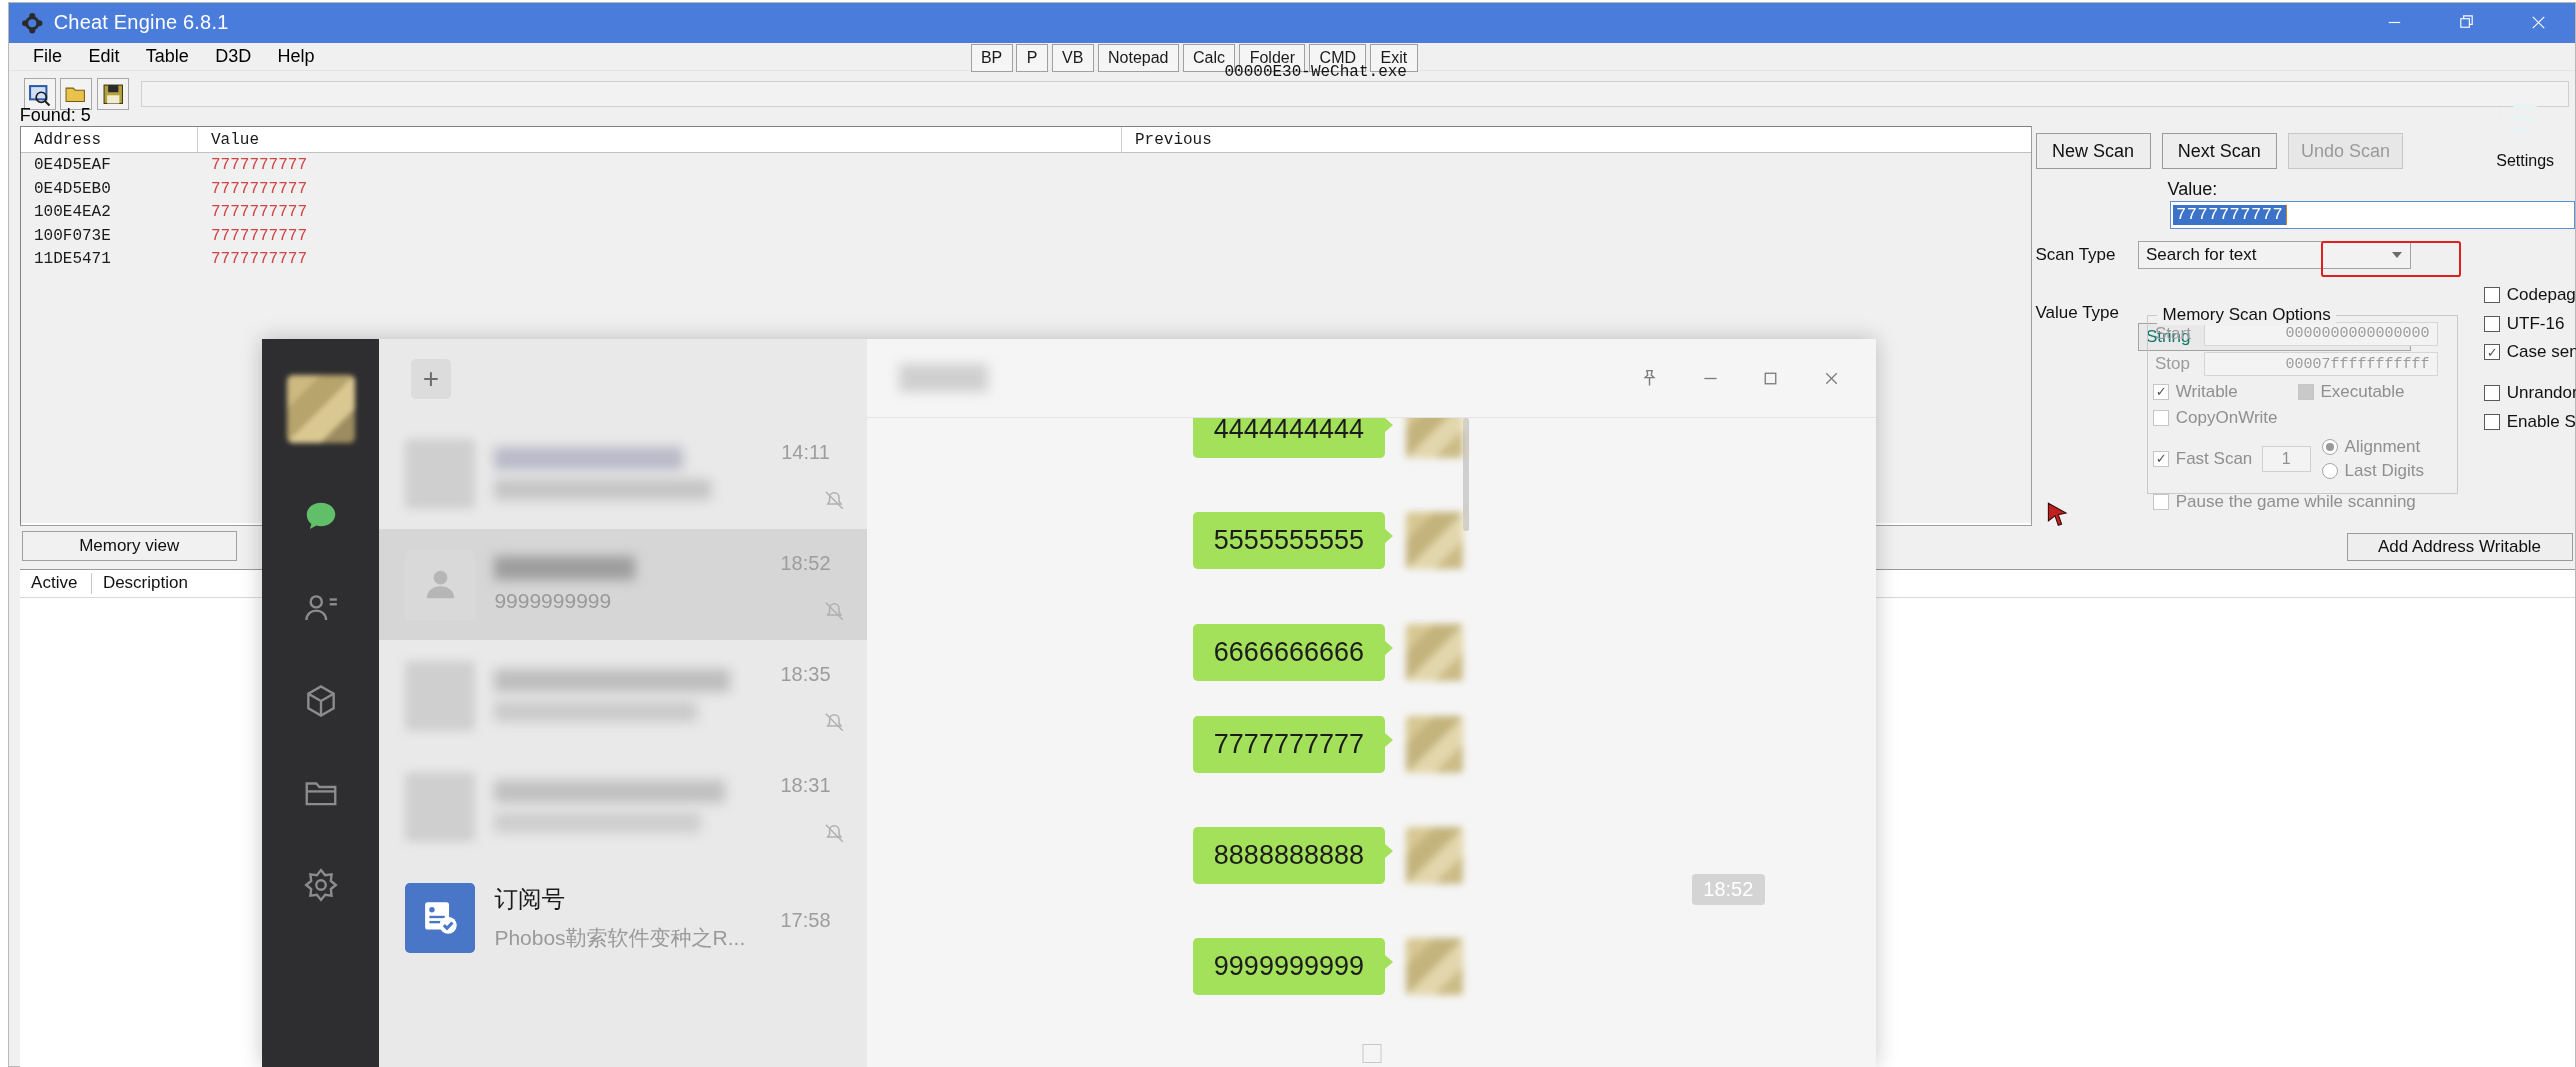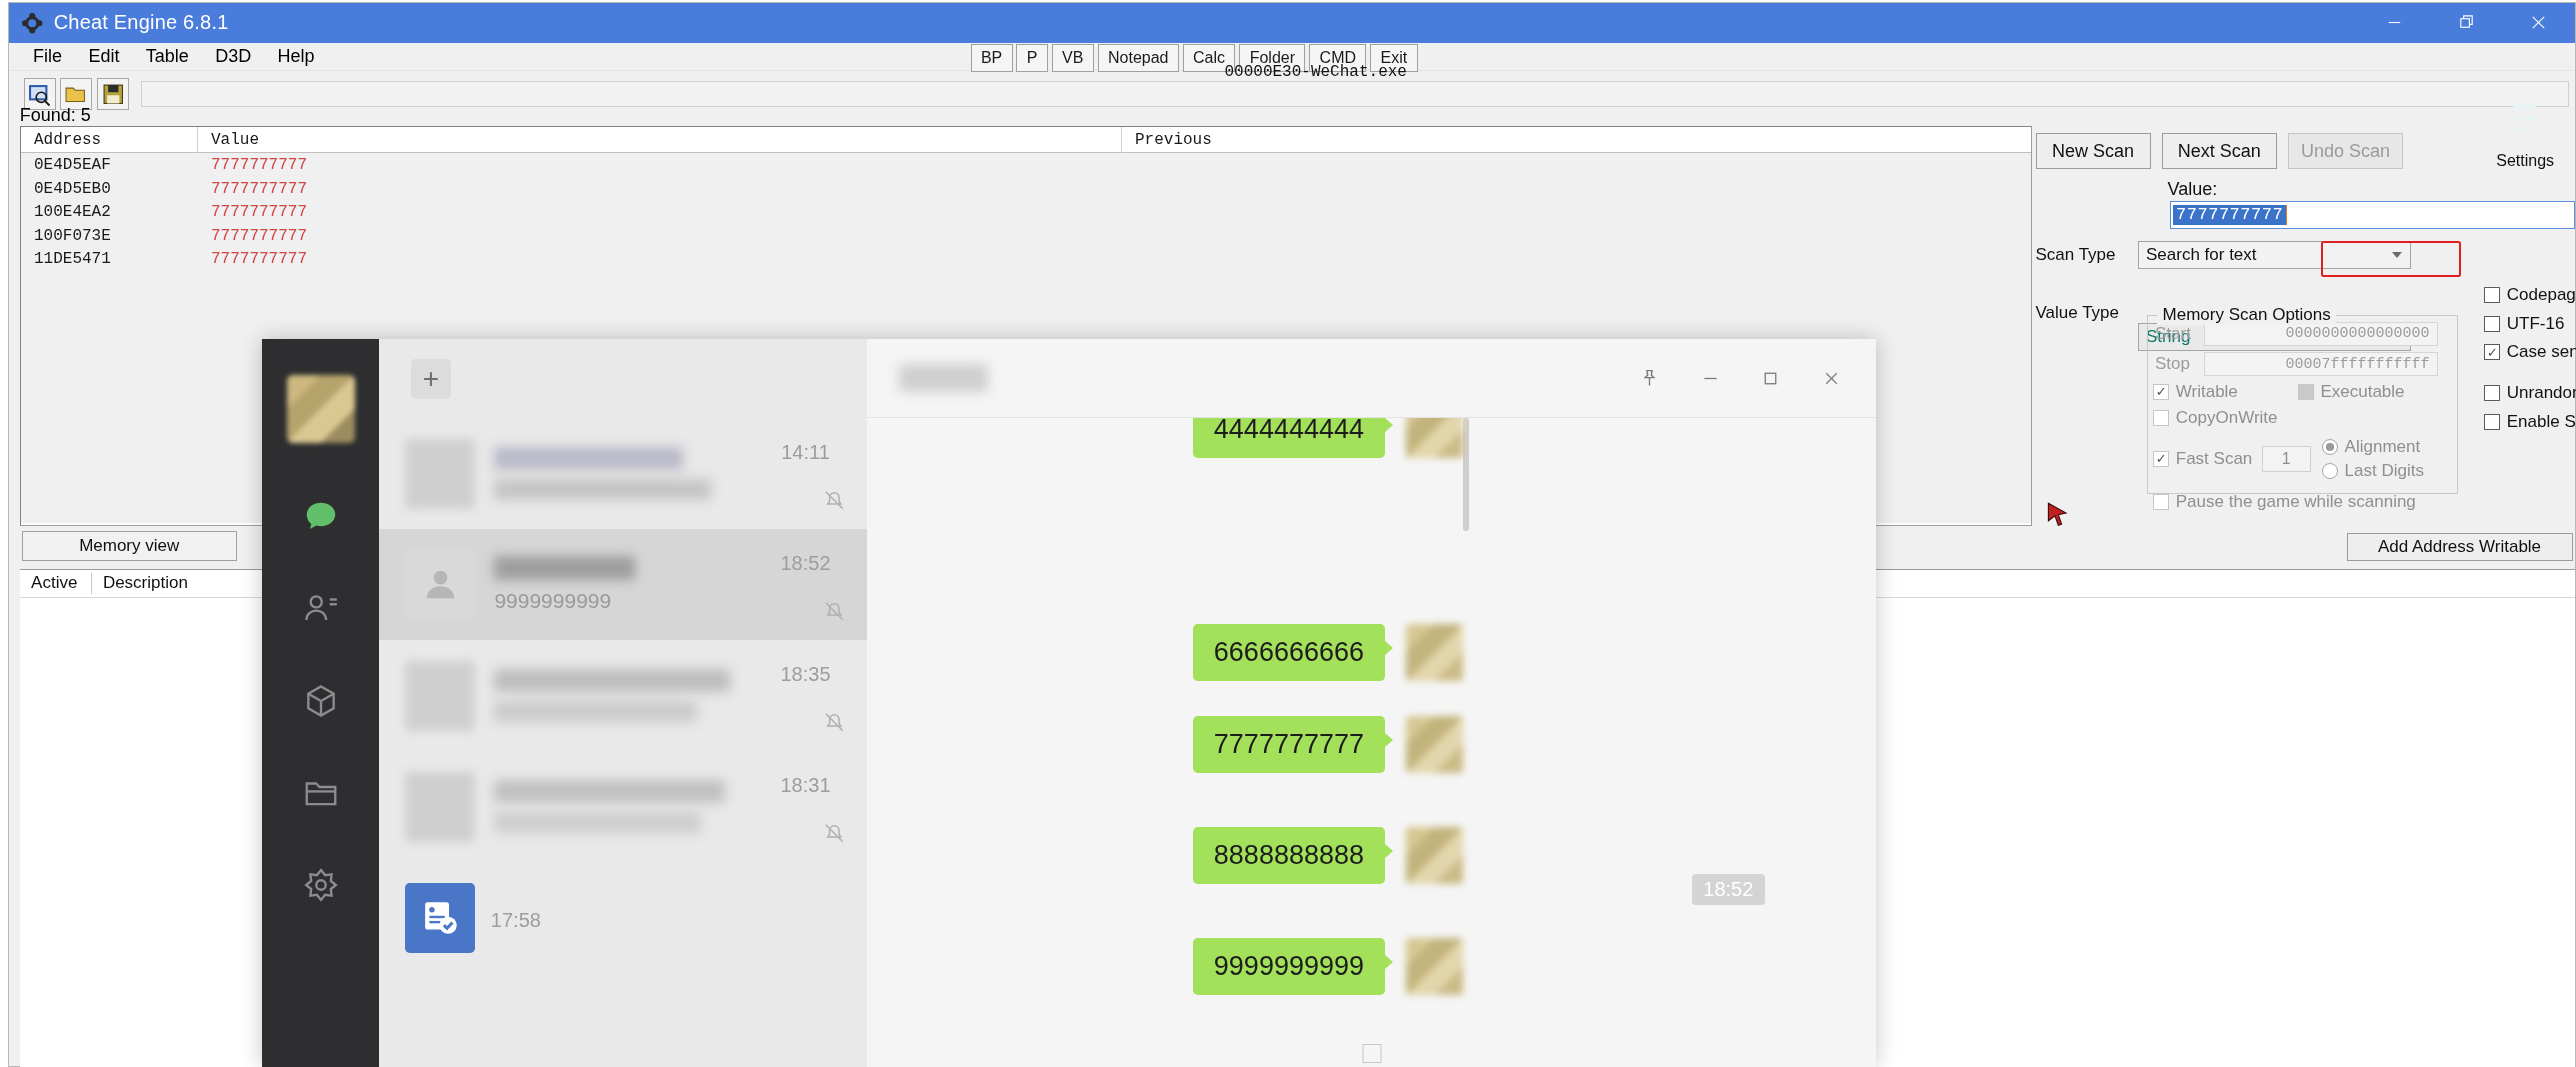--- a/index.html
+++ b/index.html
@@ -646,20 +646,24 @@
         <div class="wx-chat-av sub">
           <svg viewBox="0 0 24 24" fill="#ffffff">
               <rect x="3" y="3" width="14" height="16" rx="1.5"></rect>
               <circle cx="7" cy="7.5" r="1.6" fill="#4a76c8"></circle>
               <rect x="5.5" y="11" width="9" height="1.4" fill="#4a76c8"></rect>
               <rect x="5.5" y="14" width="6.5" height="1.4" fill="#4a76c8"></rect>
               <circle cx="16.5" cy="16.5" r="5" fill="#fff"></circle>
               <path d="M14 16.5l1.8 1.8 3.2-3.4" fill="none" stroke="#4a76c8" stroke-width="1.8"></path>
             </svg>
         </div>
+        <div class="wx-chat-body">
+          <div class="wx-chat-name">订阅号</div>
+          <div class="wx-chat-prev">Phobos勒索软件变种之R...</div>
+        </div>
         <div class="wx-chat-right">
           <div class="wx-chat-time">17:58</div>
         </div>
       </div>
     </div>
 
     <div class="wx-main">
       <div class="wx-main-head">
         <div class="wx-main-title"></div>
         <div class="wx-titlebtns">
@@ -688,20 +692,24 @@
         </div>
       </div>
 
       <div class="wx-msgs">
         <div class="wx-scroll"></div>
 
         <div class="wx-bubble-row" style="top:-17px;">
           <div class="wx-bubble">4444444444</div>
           <div class="wx-bub-av"></div>
         </div>
+        <div class="wx-bubble-row" style="top:94px;">
+          <div class="wx-bubble">5555555555</div>
+          <div class="wx-bub-av"></div>
+        </div>
         <div class="wx-bubble-row" style="top:206px;margin-left:28px;">
           <div class="wx-bubble">6666666666</div>
           <div class="wx-bub-av"></div>
         </div>
 
         <div class="wx-time-chip">18:52</div>
 
         <div class="wx-bubble-row" style="top:298px;">
           <div class="wx-bubble">7777777777</div>
           <div class="wx-bub-av"></div>

